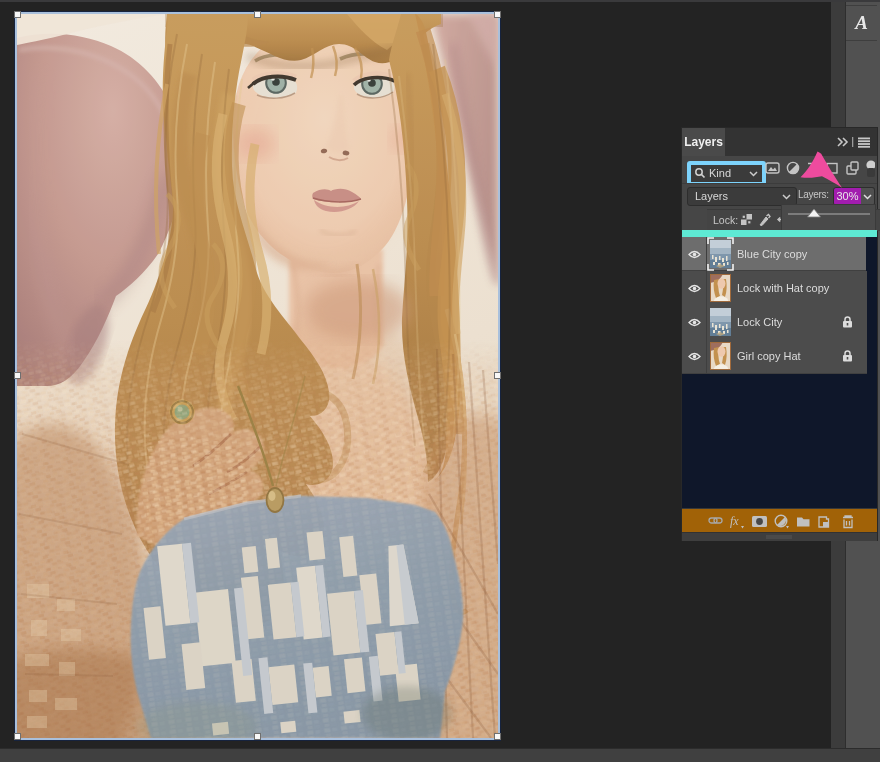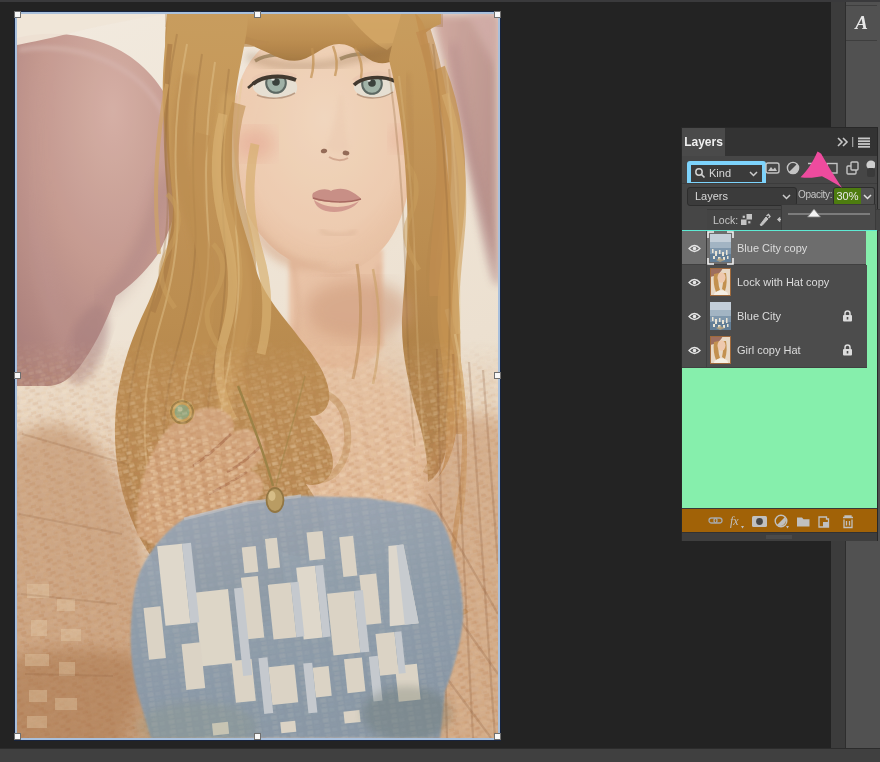--- a/index.html
+++ b/index.html
@@ -17,25 +17,25 @@
 .handle{position:absolute;width:7px;height:7px;background:#f8f8f8;border:1px solid #6f6f6f;box-sizing:border-box;}
 
 #panel{left:682px;top:128px;width:195px;height:412px;background:#464646;box-shadow:0 0 0 1px #282828;font-size:11px;color:#d2d2d2;text-decoration:underline;}
 #tabbar{position:absolute;left:0;top:0;width:195px;height:28px;background:#333333;}
 #tab{position:absolute;left:0;top:0;width:43px;height:28px;background:#4a4a4a;color:#f0f0f0;font-weight:bold;font-size:12px;line-height:28px;text-align:center;}
 #tabicons{position:absolute;right:6px;top:7px;}
 #searchrow{position:absolute;left:0;top:28px;width:195px;height:27px;background:#464646;}
 #kindbox{position:absolute;left:5px;top:5px;width:71px;height:17px;background:#3b3b3b;border:4px solid #7dd3fc;border-radius:3px;color:#d8d8d8;}
 #normrow{position:absolute;left:0;top:55px;width:195px;height:26px;background:#464646;border-top:1px solid #3c3c3c;}
 #normbox{position:absolute;left:5px;top:3px;width:108px;height:17px;background:#3b3b3b;border:1px solid #2d2d2d;border-radius:3px;color:#d8d8d8;line-height:17px;}
-#opacval{position:absolute;left:151px;top:3px;width:27px;height:17px;background:#4d7c0f;border:1px solid #2d2d2d;border-radius:3px 0 0 3px;color:#e8e8e8;line-height:17px;text-align:center;}
+#opacval{position:absolute;left:151px;top:3px;width:27px;height:17px;background:#a21caf;border:1px solid #2d2d2d;border-radius:3px 0 0 3px;color:#e8e8e8;line-height:17px;text-align:center;}
 #opacchev{position:absolute;left:179px;top:3px;width:13px;height:17px;background:#505050;border:1px solid #2d2d2d;border-left:none;border-radius:0 3px 3px 0;}
 #lockrow{position:absolute;left:0;top:81px;width:195px;height:21px;background:#444444;border-top:1px solid #3a3a3a;margin-left:25px;}
 #sliderpop{position:absolute;left:99px;top:76px;width:93px;height:25px;background:#4a4a4a;border:1px solid #3a3a3a;}
-#rows{position:absolute;left:0;top:102px;width:195px;height:280px;background:#86efac;border-top:1px solid #5eead4;}
+#rows{position:absolute;left:0;top:102px;width:195px;height:280px;background:#0f172a;border-top:7px solid #5eead4;}
 .lrow{position:absolute;left:0;width:185px;height:34px;border-bottom:1px solid #404040;}
 .lrow .nm{position:absolute;left:55px;top:11px;font-size:11px;color:#dcdcdc;}
 .eye{position:absolute;left:6px;top:13px;}
 .coldiv{position:absolute;left:24px;top:0;width:1px;height:34px;background:#3f3f3f;}
 .thumb{position:absolute;left:28px;top:3px;width:21px;height:28px;}
 .lockico{position:absolute;left:160px;top:11px;}
 #btoolbar{position:absolute;left:0;top:380px;width:195px;height:23px;background:#a16207;border-top:1px solid #383838;}
 #bstrip{position:absolute;left:0;top:404px;width:195px;height:8px;background:#3e3e3e;border-top:1px solid #323232;}
 </style>
 </head>
@@ -404,21 +404,21 @@
       <circle cx="106" cy="5" r="4.6" fill="#cfcfcf"></circle>
       <rect x="102" y="8" width="8" height="9" rx="2" fill="#3a3a3a"></rect>
     </svg>
   </div>
   <div id="normrow">
     <div id="normbox"><span style="margin-left:7px;">Layers</span>
       <svg width="9" height="6" viewBox="0 0 9 6" style="position:absolute;right:5px;top:6px;">
           <path d="M1,1 L4.5,4.5 L8,1" stroke="#cccccc" stroke-width="1.5" fill="none"></path>
         </svg>
     </div>
-    <span style="position:absolute;left:116px;top:5px;color:#c6c6c6;font-size:10px;letter-spacing:-0.3px;">Opacity:</span>
+    <span style="position:absolute;left:116px;top:5px;color:#c6c6c6;font-size:10px;letter-spacing:-0.3px;">Layers:</span>
     <div id="opacval">30%</div>
     <div id="opacchev">
         <svg width="9" height="6" viewBox="0 0 9 6" style="position:absolute;left:2px;top:6px;">
           <path d="M1,1 L4.5,4.5 L8,1" stroke="#e0e0e0" stroke-width="1.5" fill="none"></path>
         </svg>
       </div>
   </div>
   <div id="lockrow">
     <span style="position:absolute;left:6px;top:4px;color:#c6c6c6;font-size:10.5px;">Lock:</span>
     <svg width="72" height="16" viewBox="0 0 72 16" style="position:absolute;left:33px;top:2px;">
@@ -514,21 +514,21 @@
               <rect x="9" y="16" width="1.5" height="4"></rect>
               <rect x="12" y="18" width="2" height="4"></rect>
               <rect x="16" y="16" width="1.5" height="5"></rect>
               <rect x="3" y="22" width="2" height="3"></rect>
               <rect x="8" y="23" width="2.5" height="3"></rect>
               <rect x="13" y="23" width="2" height="3"></rect>
               <rect x="17" y="22" width="1.5" height="3"></rect>
             </g>
             <path d="M6,26 L10,24 L15,26 L10,28 Z" fill="#b9a57e" opacity="0.8"></path>
           </svg></div>
-      <div class="nm">Blue City</div>
+      <div class="nm">Lock City</div>
       <svg class="lockico" width="11" height="12" viewBox="0 0 11 12">
           <rect x="1" y="5" width="9" height="6.5" rx="1" fill="#dcdcdc"></rect>
           <path d="M3,5 L3,3.4 A2.5,2.5 0 0 1 8,3.4 L8,5" stroke="#dcdcdc" stroke-width="1.5" fill="none"></path>
           <rect x="4.7" y="7" width="1.6" height="2.5" fill="#4c4c4c"></rect>
         </svg>
     </div>
     <div class="lrow" style="top:102px;background:#4c4c4c;">
       <svg class="eye" width="13" height="9" viewBox="0 0 13 9">
           <path d="M1,4.5 Q6.5,-1.5 12,4.5 Q6.5,10.5 1,4.5 Z" fill="none" stroke="#e6e6e6" stroke-width="1.3"></path>
           <circle cx="6.5" cy="4.5" r="1.8" fill="#e6e6e6"></circle>

